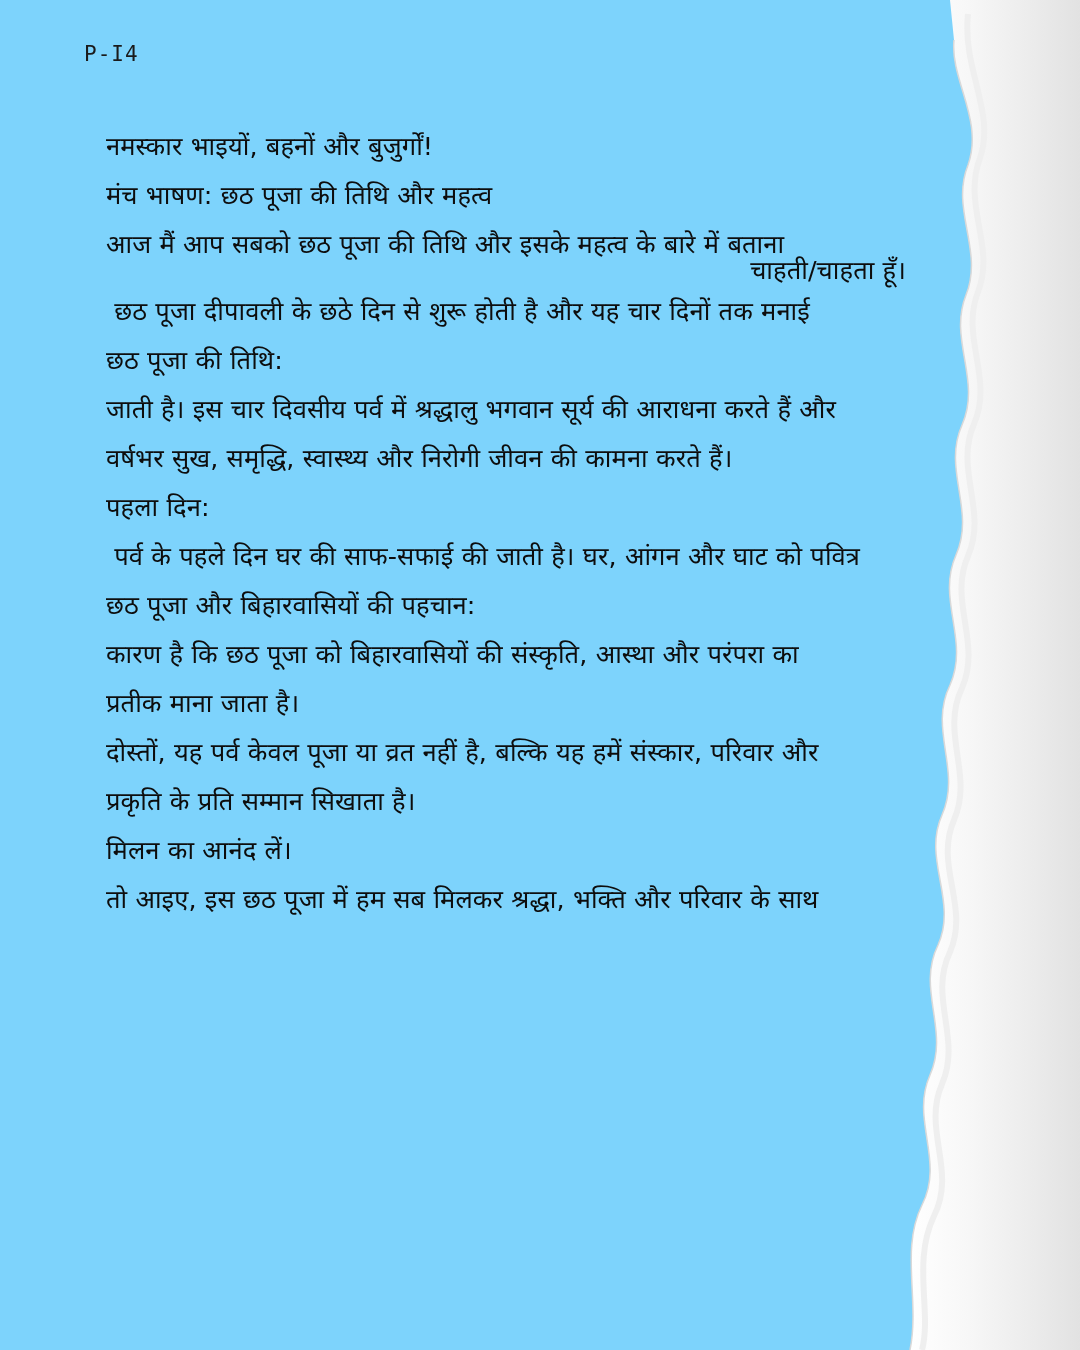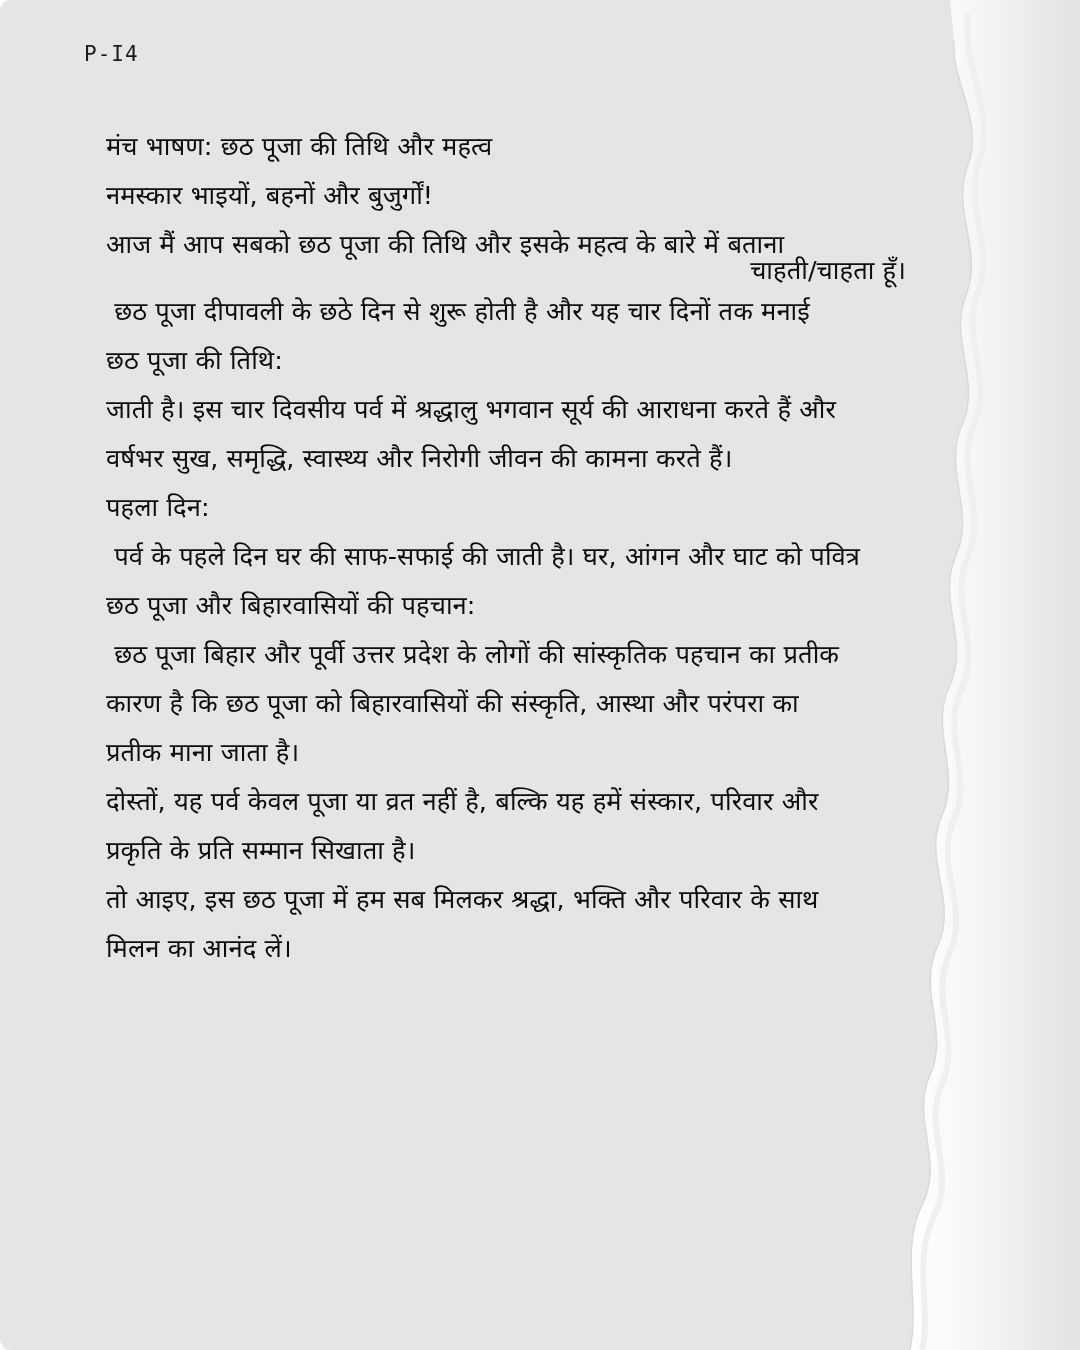--- a/index.html
+++ b/index.html
@@ -13,22 +13,21 @@
     position: relative;
     overflow: hidden;
     font-family: "DejaVu Sans", "Liberation Sans", sans-serif;
     color: #111111;
   }
 
   
   .page {
     position: absolute;
     inset: 0;
-    background: #e5e5e5;
-    border-radius: 11px;
+    background: #7dd3fc;
   }
   .torn-edge {
     position: absolute;
     top: 0;
     right: 0;
     width: 230px;
     height: 1350px;
     pointer-events: none;
   }
 
@@ -109,33 +108,32 @@
              C90,734 124,774 104,820
              C84,866 120,906 100,952
              C78,998 112,1038 92,1084
              C72,1130 107,1170 84,1216
              C62,1262 82,1312 72,1350" fill="none" stroke="#efefef" stroke-width="6"></path>
   </svg>
 
   <div class="page-code">P-I4</div>
 
   <div class="content">
+    <div class="line">नमस्कार भाइयों, बहनों और बुजुर्गों!</div>
     <div class="line">मंच भाषण: छठ पूजा की तिथि और महत्व</div>
-    <div class="line">नमस्कार भाइयों, बहनों और बुजुर्गों!</div>
     <div class="line">आज मैं आप सबको छठ पूजा की तिथि और इसके महत्व के बारे में बताना</div>
     <div class="line tight overlap">चाहती/चाहता हूँ।</div>
     <div class="line"> छठ पूजा दीपावली के छठे दिन से शुरू होती है और यह चार दिनों तक मनाई</div>
     <div class="line">छठ पूजा की तिथि:</div>
     <div class="line">जाती है। इस चार दिवसीय पर्व में श्रद्धालु भगवान सूर्य की आराधना करते हैं और</div>
     <div class="line">वर्षभर सुख, समृद्धि, स्वास्थ्य और निरोगी जीवन की कामना करते हैं।</div>
     <div class="line">पहला दिन:</div>
     <div class="line"> पर्व के पहले दिन घर की साफ-सफाई की जाती है। घर, आंगन और घाट को पवित्र</div>
     <div class="line">छठ पूजा और बिहारवासियों की पहचान:</div>
-    <div class="line"> छठ पूजा बिहार और पूर्वी उत्तर प्रदेश के लोगों की सांस्कृतिक पहचान का प्रतीक</div>
     <div class="line">कारण है कि छठ पूजा को बिहारवासियों की संस्कृति, आस्था और परंपरा का</div>
     <div class="line">प्रतीक माना जाता है।</div>
     <div class="line">दोस्तों, यह पर्व केवल पूजा या व्रत नहीं है, बल्कि यह हमें संस्कार, परिवार और</div>
     <div class="line">प्रकृति के प्रति सम्मान सिखाता है।</div>
+    <div class="line">मिलन का आनंद लें।</div>
     <div class="line">तो आइए, इस छठ पूजा में हम सब मिलकर श्रद्धा, भक्ति और परिवार के साथ</div>
-    <div class="line">मिलन का आनंद लें।</div>
   </div>
 
 </div>
 
 </body></html>

